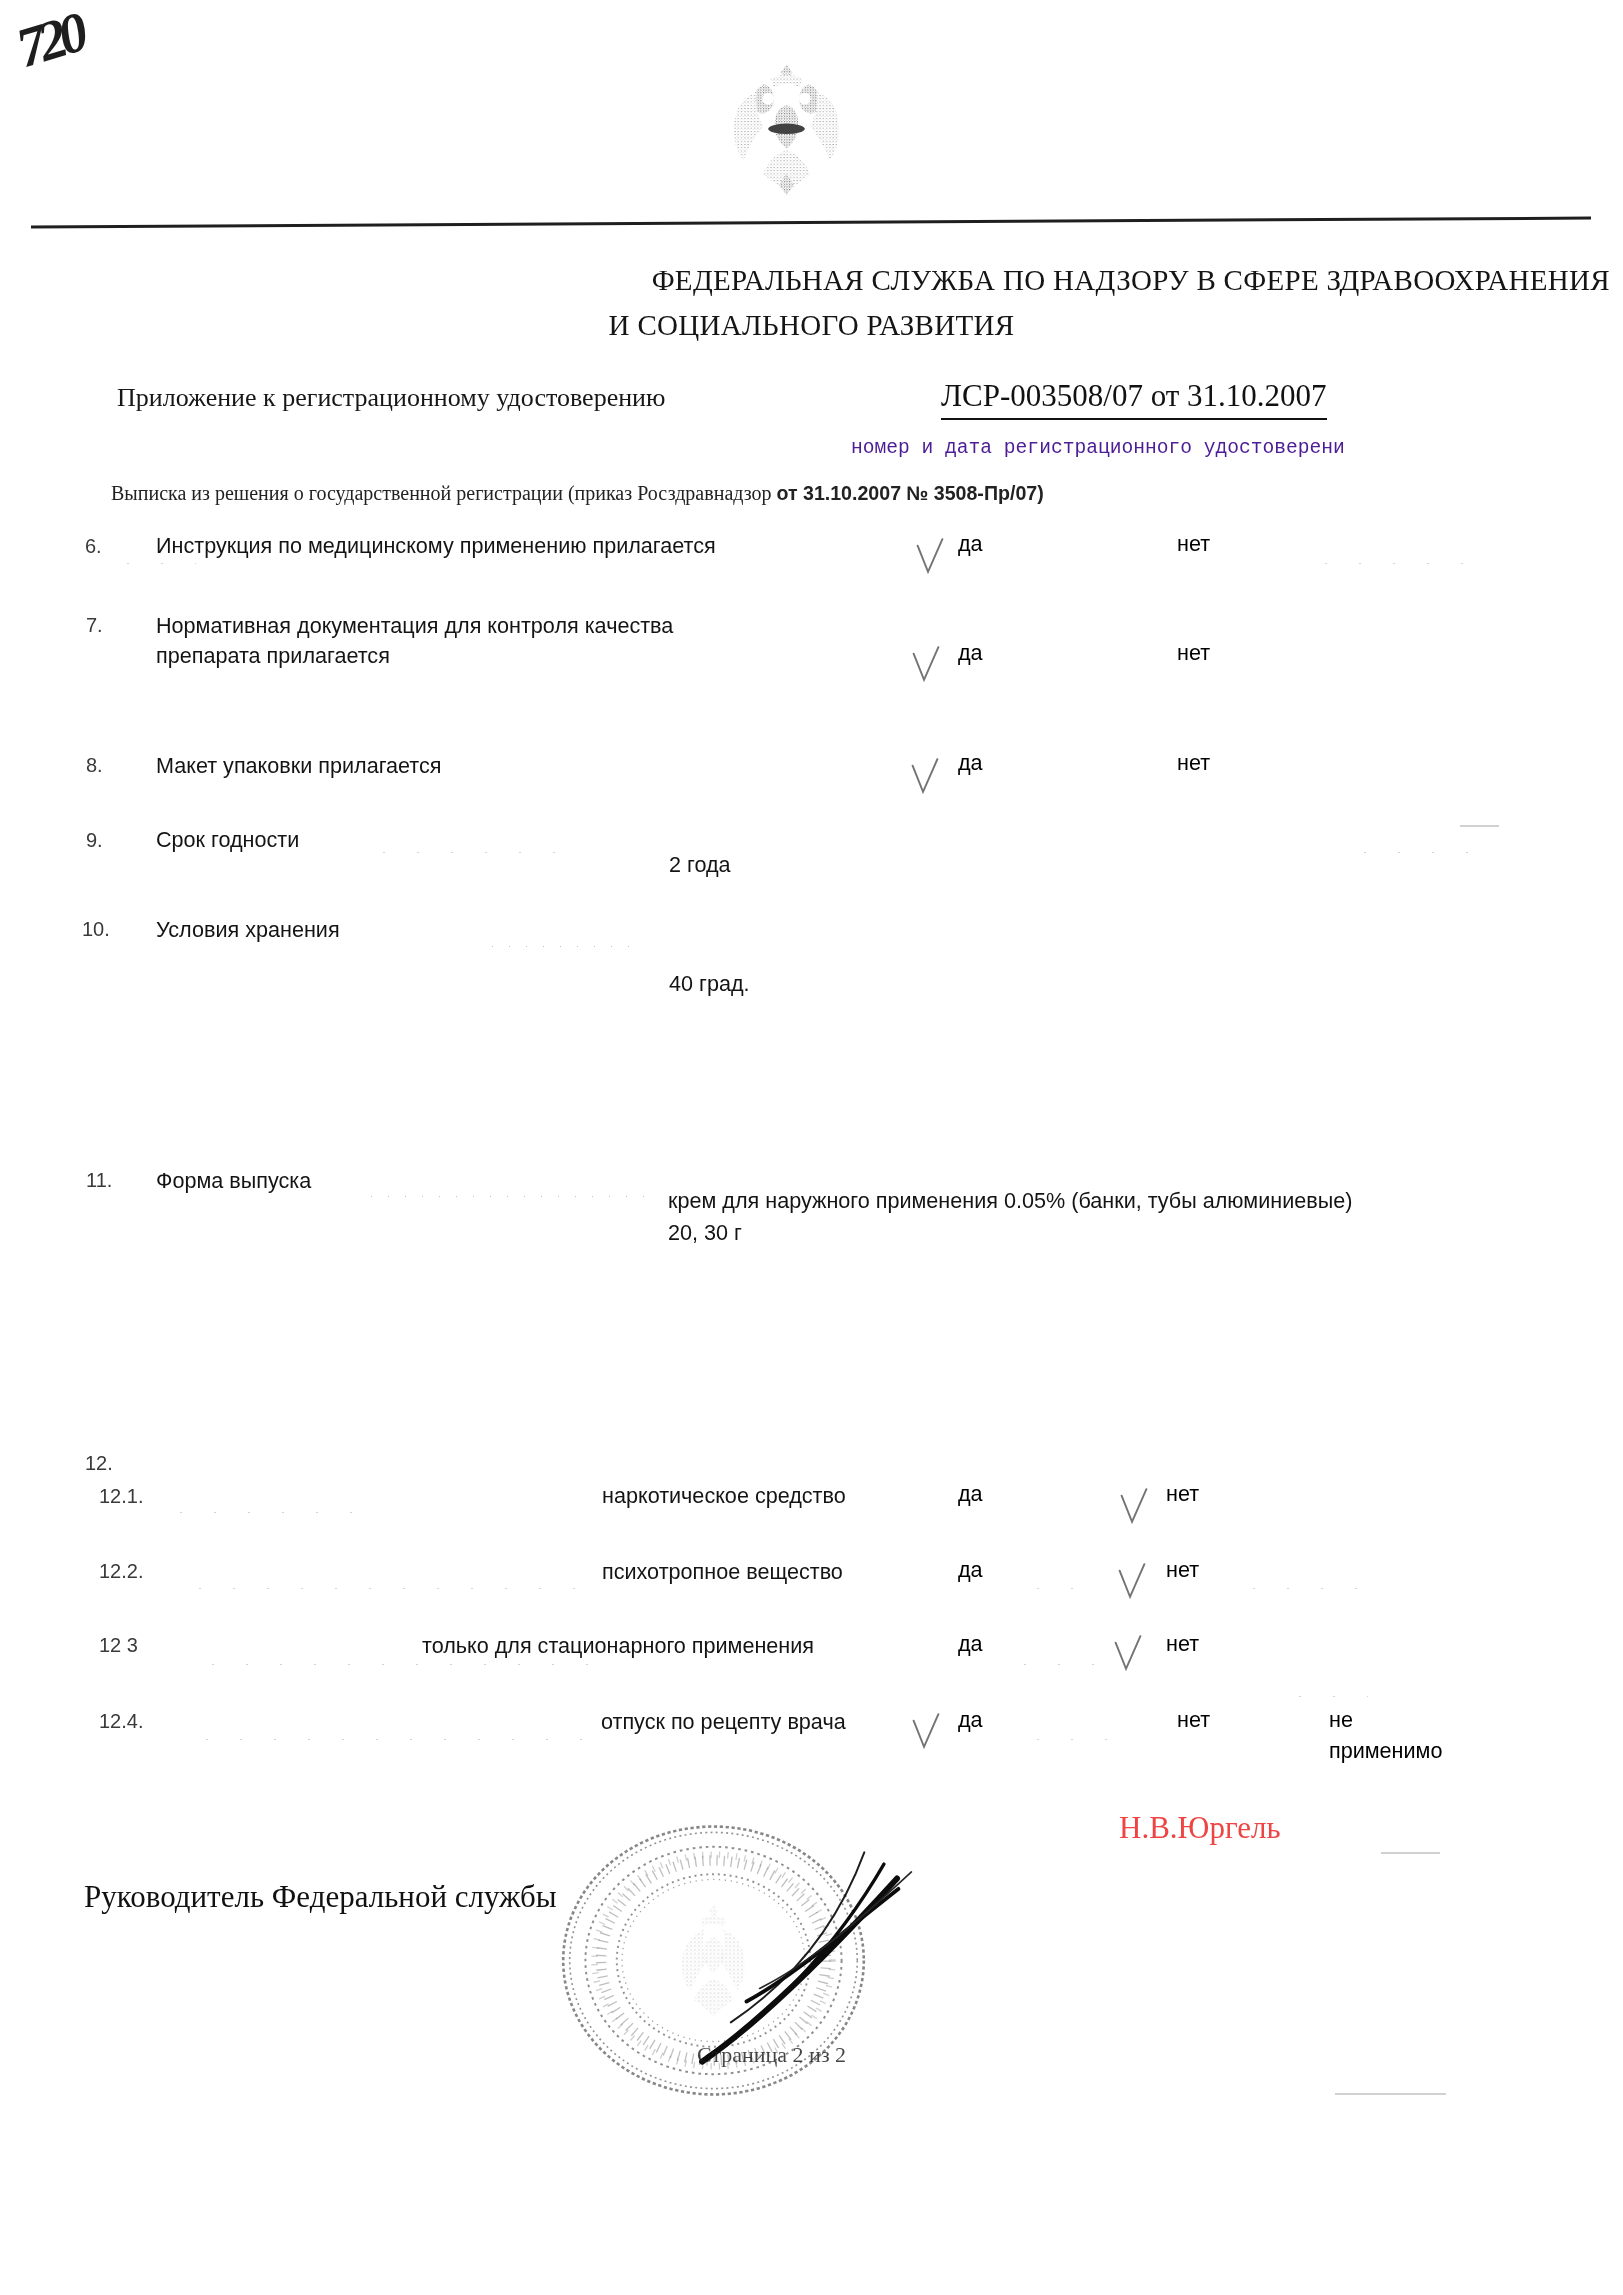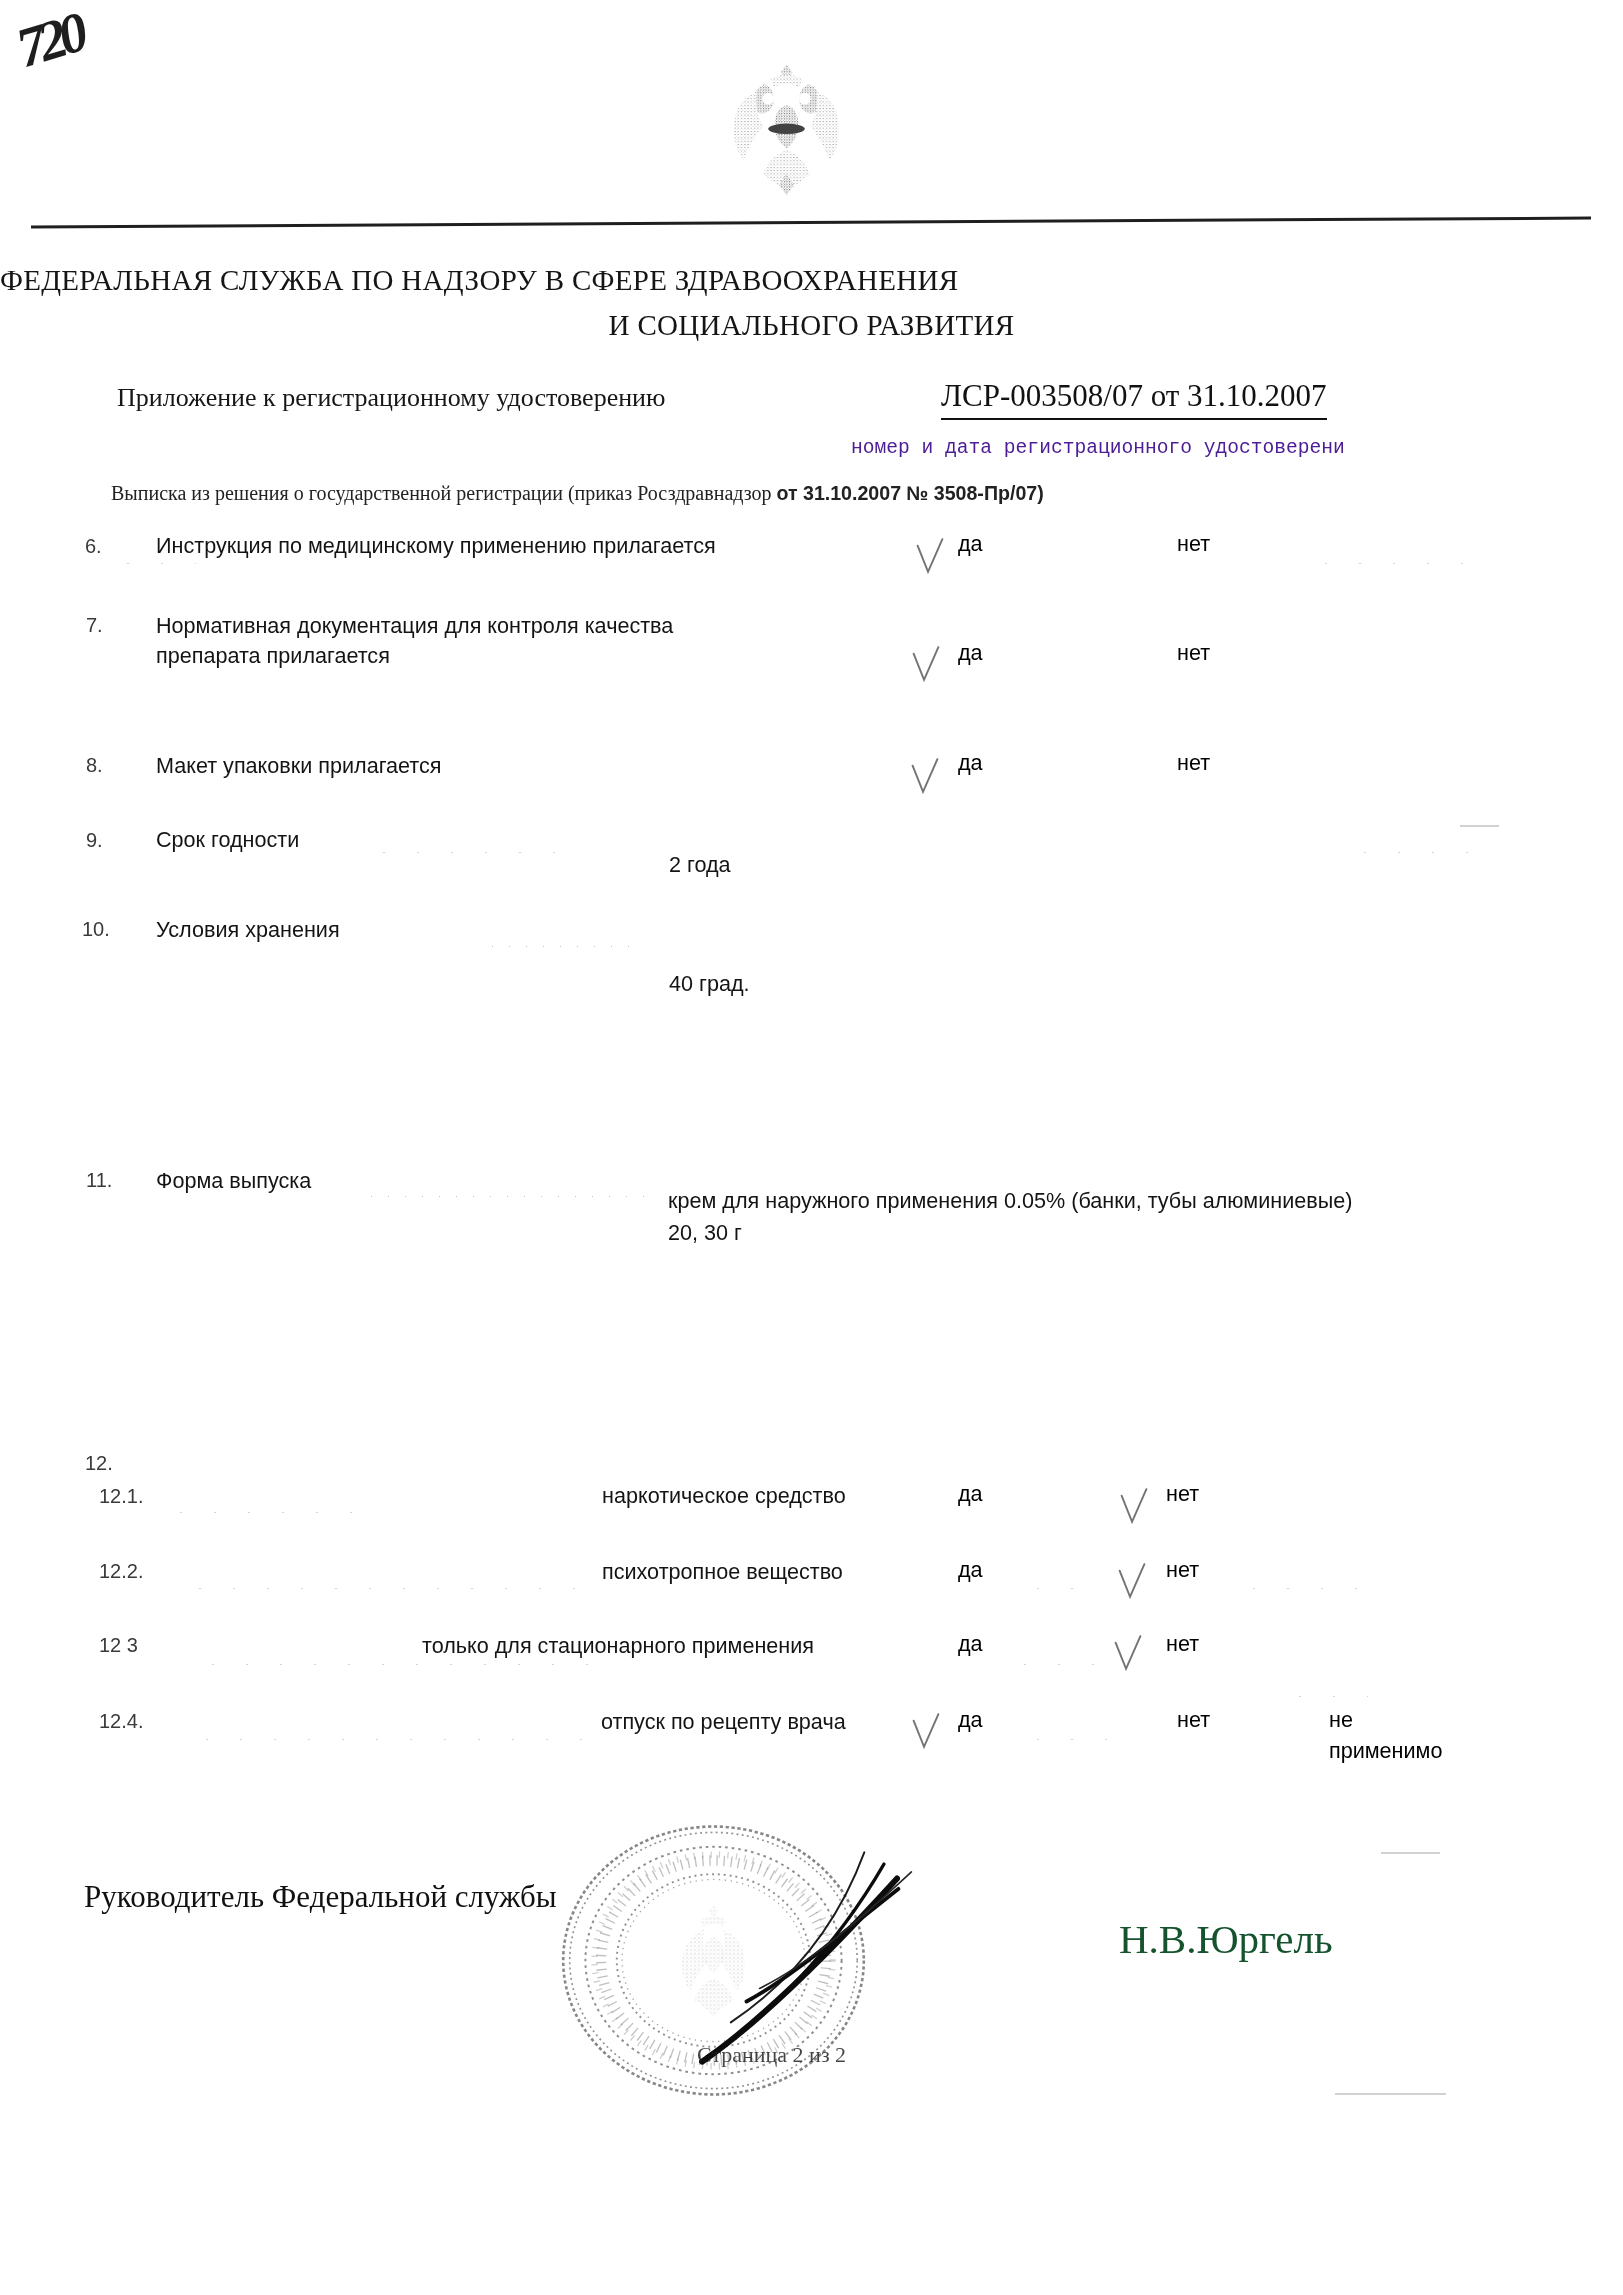--- a/index.html
+++ b/index.html
@@ -52,21 +52,21 @@
   }
 
   
   .hdr{
     font-family:"Liberation Serif", serif;
     font-weight:normal;
     color:#151515;
     letter-spacing:0.3px;
     white-space:nowrap;
   }
-  #hdr1{left:0;top:264px;width:1610px;text-align:left;font-size:29px;}
+  #hdr1{left:0;top:264px;width:1610px;text-align:right;font-size:29px;}
   #hdr2{left:0;top:309px;width:1623px;text-align:center;font-size:29px;}
 
   
   #prilozhenie{
     left:117px; top:383px;
     font-family:"Liberation Serif", serif;
     font-size:26px;
     color:#171717;
     white-space:nowrap;
   }
@@ -150,24 +150,24 @@
 
   
   #sign-title{
     left:84px; top:1879px;
     font-family:"Liberation Serif", serif;
     font-size:31px;
     color:#111;
     white-space:nowrap;
   }
   #sign-name{
-    left:1119px; top:1915px;
-    font-family:"Liberation Serif", serif;
-    font-size:41px;
-    color:#14532d;
+    left:1119px; top:1810px;
+    font-family:"Liberation Serif", serif;
+    font-size:31px;
+    color:#ef4444;
     white-space:nowrap;
   }
 
   
   #stamp{
     left:550px; top:1820px;
     width:327px;height:281px;
     opacity:.55;
   }
   #stamp svg{width:100%;height:100%;}

